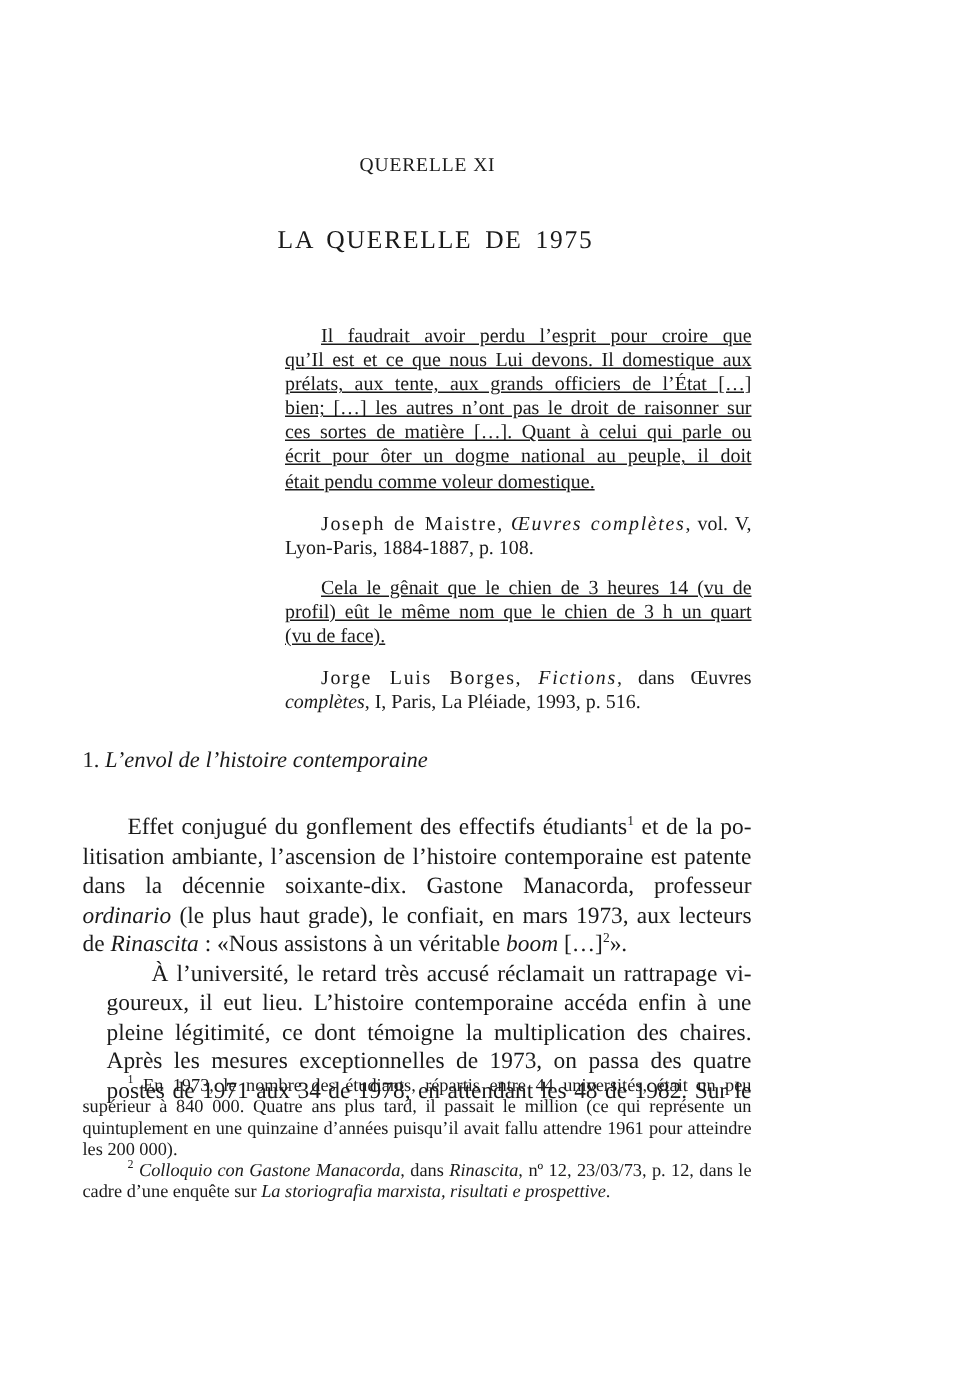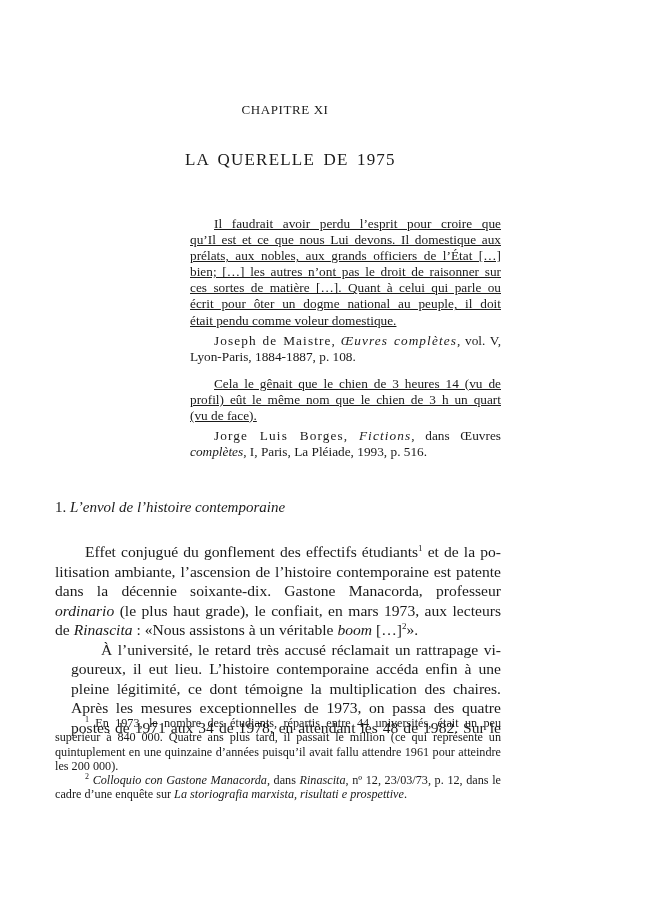--- a/index.html
+++ b/index.html
@@ -15,21 +15,21 @@
   .chapter-title {
     position: absolute; top: 150px; left: 185px;
     font-size: 17px; letter-spacing: 1.2px; word-spacing: 3px;
   }
   .epigraph {
     position: absolute; left: 190px; width: 311px; top: 216px;
     font-size: 13.3px; line-height: 16.1px; text-align: justify;
   }
   .epigraph p { margin: 0; text-indent: 24px; }
   .epigraph .quote { hyphens: none; text-decoration: underline; }
-  .epigraph .source { margin-top: 4px; }
+  .epigraph .source { margin-top: 12px; }
   .epigraph .source .author { letter-spacing: 1.1px; }
   .epigraph .gap { height: 11px; }
   .section-heading {
     position: absolute; top: 499px; left: 55px; font-size: 15px;
   }
   .section-heading em { font-style: italic; font-family: Liberation Serif, serif; }
   .body-text {
     position: absolute; left: 55px; width: 446px; top: 542px;
     font-size: 15.6px; line-height: 19.5px; text-align: justify;
   }
@@ -40,28 +40,28 @@
     font-size: 12.2px; line-height: 14.3px; text-align: justify;
   }
   .footnotes p { margin: 0; text-indent: 30px; }
   .footnotes sup { font-size: 8px; }
   .justify-line { display: block; text-align: justify; text-align-last: justify; }
   .last-line { display: block; text-align: left; }
 </style>
 </head>
 <body>
 
-<div class="chapter-label">CHAPITRE XI</div>
+<div class="chapter-label">QUERELLE XI</div>
 <div class="chapter-title">LA QUERELLE DE 1975</div>
 
 <div class="epigraph">
   <p class="quote">
     <span class="justify-line">Il faudrait avoir perdu l’esprit pour croire que</span>
     <span class="justify-line" style="text-indent:0">qu’Il est et ce que nous Lui devons. Il domestique aux</span>
-    <span class="justify-line" style="text-indent:0">prélats, aux nobles, aux grands officiers de l’État […]</span>
+    <span class="justify-line" style="text-indent:0">prélats, aux tente, aux grands officiers de l’État […]</span>
     <span class="justify-line" style="text-indent:0">bien; […] les autres n’ont pas le droit de raisonner sur</span>
     <span class="justify-line" style="text-indent:0">ces sortes de matière […]. Quant à celui qui parle ou</span>
     <span class="justify-line" style="text-indent:0">écrit pour ôter un dogme national au peuple, il doit</span>
     <span class="last-line" style="text-indent:0">était pendu comme voleur domestique.</span>
   </p>
   <p class="source">
     <span class="justify-line"><span class="author">Joseph de Maistre,</span> <em class="author">Œuvres complètes</em><span>, vol. V,</span></span>
     <span class="last-line" style="text-indent:0">Lyon-Paris, 1884-1887, p. 108.</span>
   </p>
   <div class="gap"></div>

